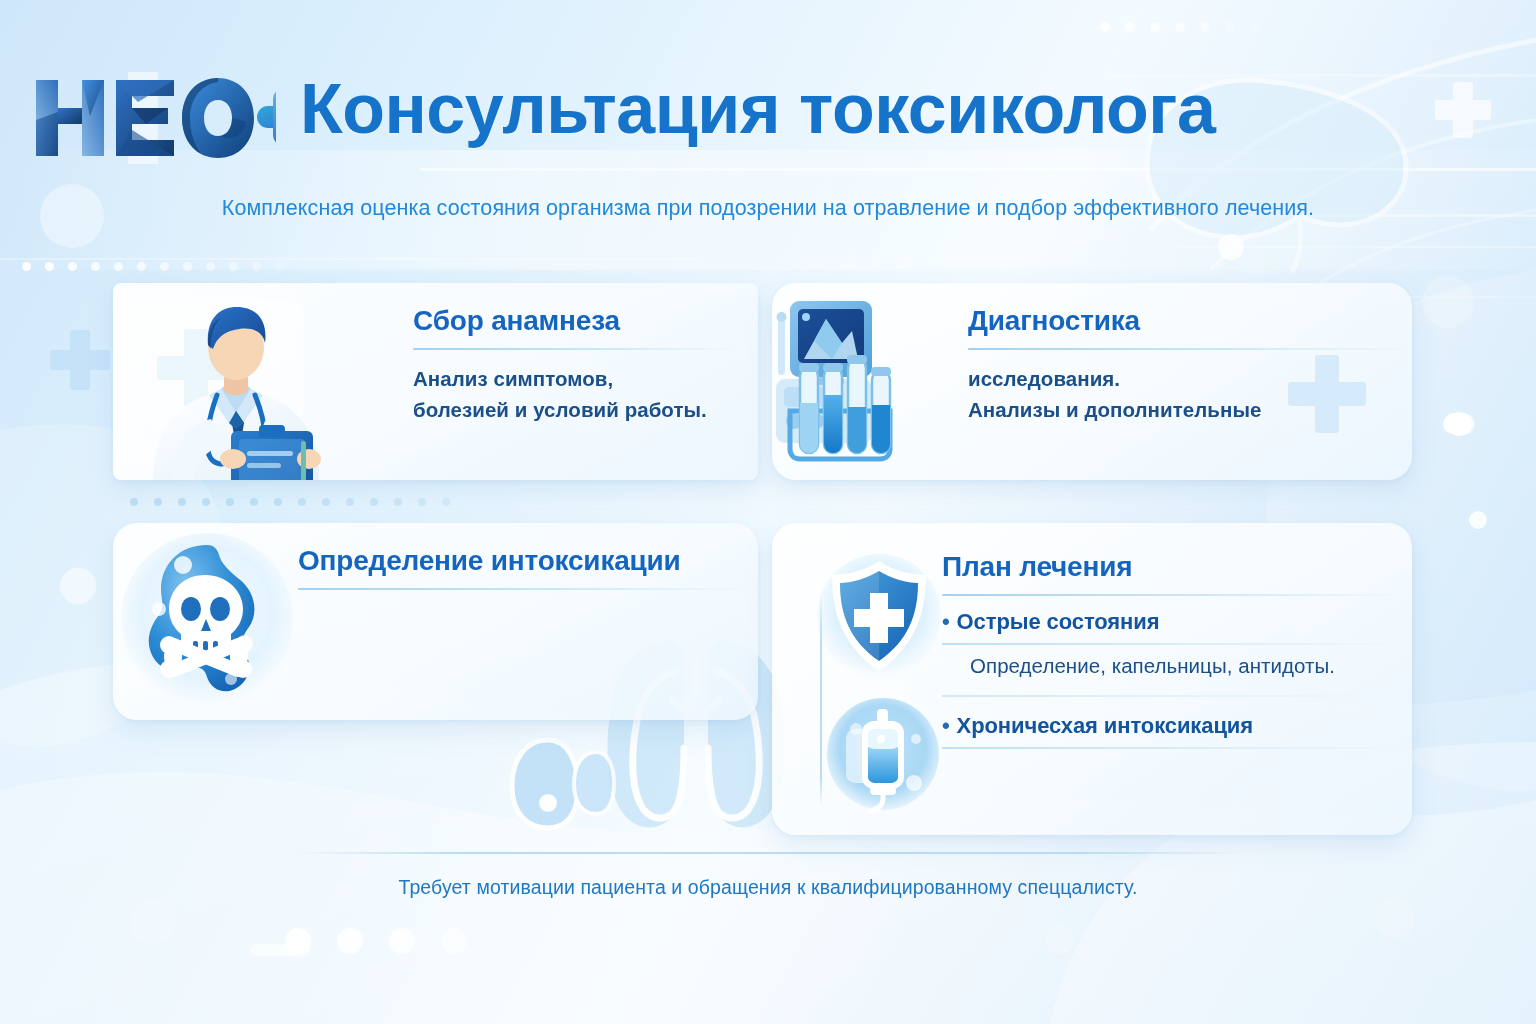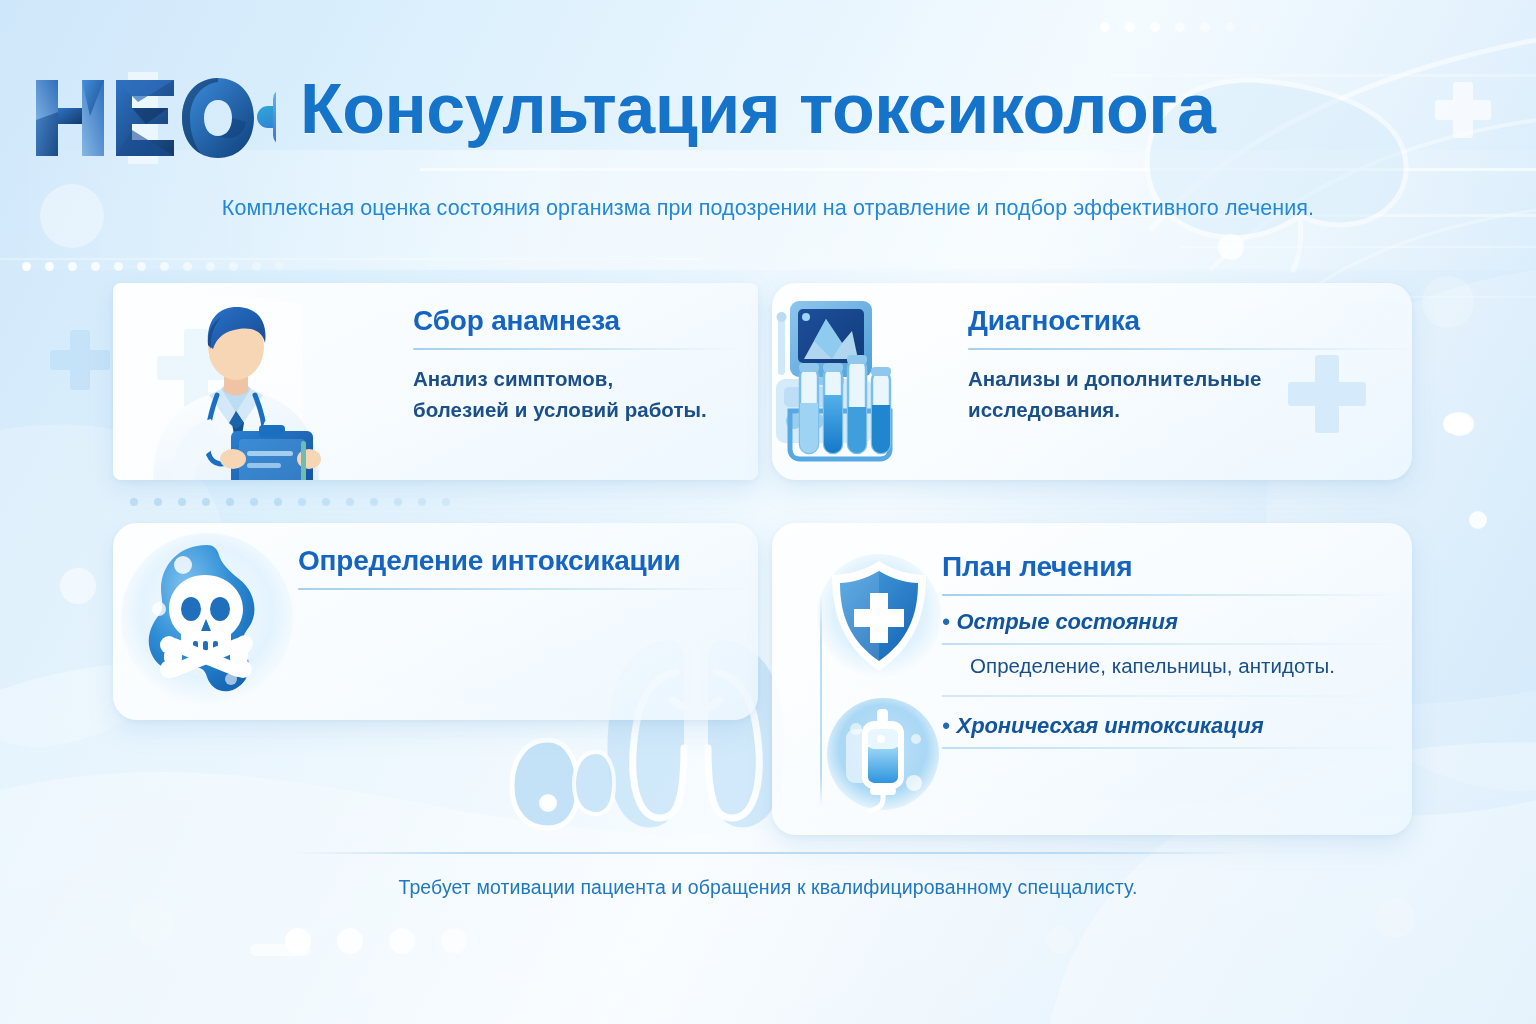--- a/index.html
+++ b/index.html
@@ -91,21 +91,21 @@
   .card-desc {
     font-size:20.5px; line-height:1.52; color:#1a4f89;
     letter-spacing:0.05px;
     font-weight:bold;
   }
 
   
   .plan-item { position:relative; }
   .plan-head {
     font-size:22px; font-weight:700; color:#12549e;
-    white-space:nowrap; letter-spacing:-0.1px;font-style:italic;
+    white-space:nowrap; letter-spacing:-0.1px;
   }
   .plan-head .bullet { color:#1f6cb5; margin-right:7px; }
   .plan-sub {
     font-size:20.5px; color:#1a4f89; padding-left:28px;
     letter-spacing:0.05px; white-space:nowrap;
   }
   .thin-divider {
     height:2px; margin:8px 0 9px 0;
     background:linear-gradient(90deg, rgba(170,212,240,0.75) 0%, rgba(190,224,246,0.45) 58%, rgba(220,238,251,0.04) 100%);
   }
@@ -496,22 +496,22 @@
       <rect x="27" y="80" width="20" height="9" rx="4" fill="#8fc8ec"></rect>
       <rect x="51" y="80" width="20" height="9" rx="4" fill="#8fc8ec"></rect>
       <rect x="75" y="72" width="20" height="9" rx="4" fill="#8fc8ec"></rect>
       <rect x="99" y="84" width="20" height="9" rx="4" fill="#8fc8ec"></rect>
     </svg>
 
     <div class="card-body">
       <div class="card-title">Диагностика</div>
       <div class="divider"></div>
       <div class="card-desc">
+        <div>исследования.</div>
         <div>Анализы и дополнительные</div>
-        <div>исследования.</div>
       </div>
     </div>
   </div>
 
   <div class="card" id="card-intox">
     <svg class="card-art" viewBox="0 0 190 197" width="190" height="197">
       <defs>
         <radialGradient id="blob" cx="35%" cy="28%" r="78%">
           <stop offset="0%" stop-color="#7ec2ef"></stop>
           <stop offset="55%" stop-color="#2f8ed6"></stop>

